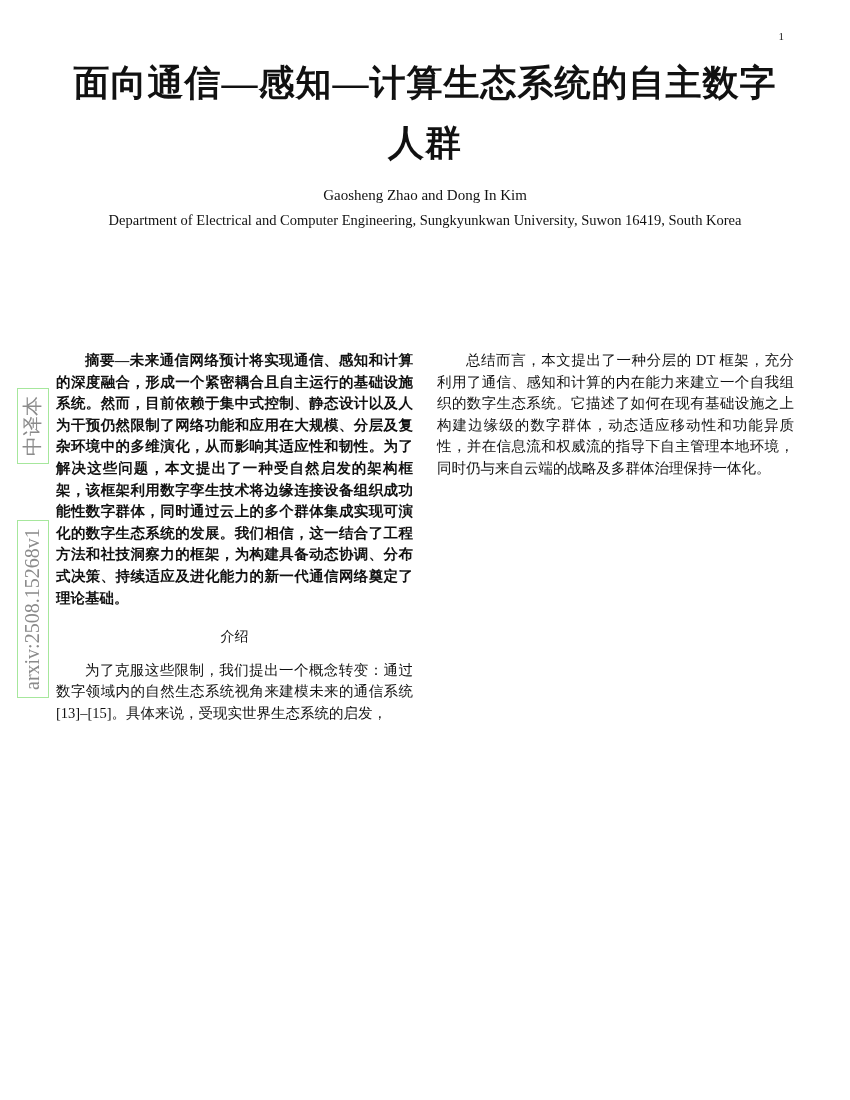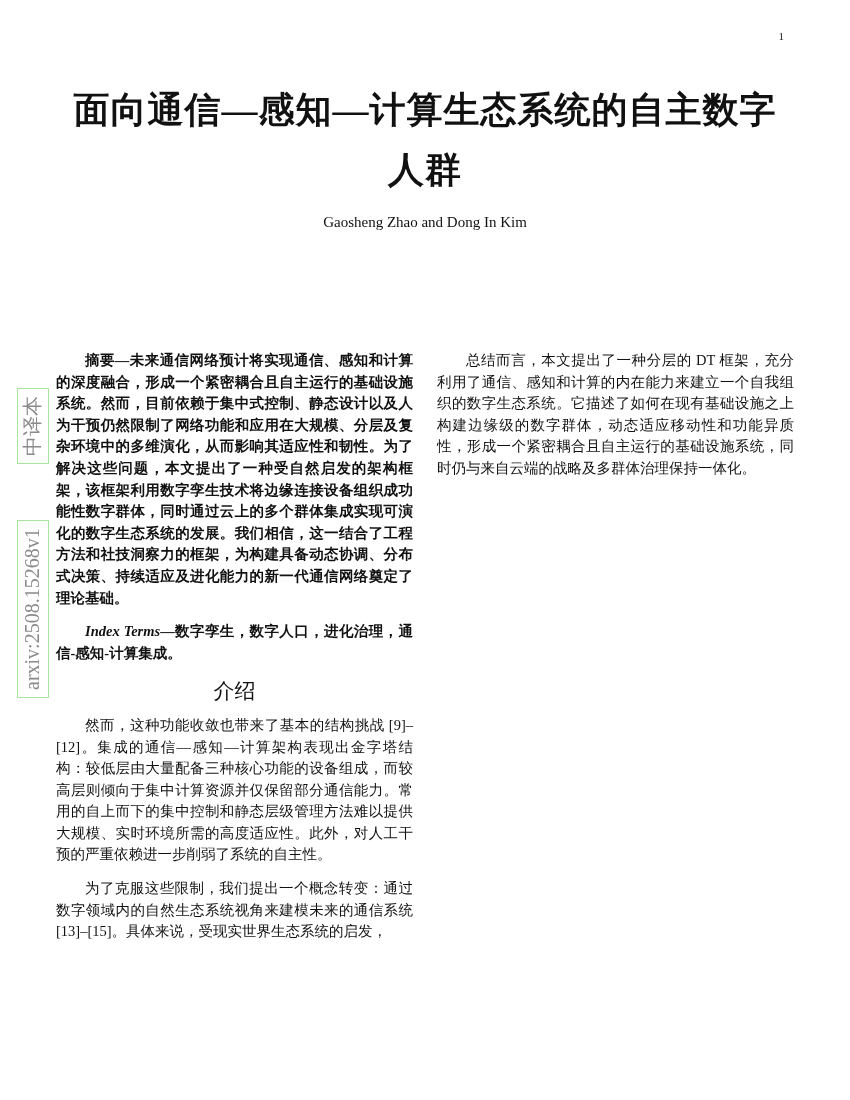--- a/index.html
+++ b/index.html
@@ -17,21 +17,21 @@
     color: #111111;
   }
   .page-number {
     position: absolute;
     top: 30px;
     right: 66px;
     font-size: 11px;
     color: #222;
   }
   
-  .header { padding-top: 80px; text-align: center; }
+  .header { padding-top: 53px; text-align: center; }
   .title {
     margin: 0;
     font-size: 36px;
     font-weight: 600;
     line-height: 60px;
     letter-spacing: 1px;
     font-family: "Liberation Serif", serif;
   }
   .authors   { margin-top: 14px; font-size: 15px; }
   .affiliation { margin-top: 8px; font-size: 14.5px; }
@@ -74,21 +74,21 @@
     text-align: justify;
   }
   .col p { margin: 12px 0 12px 0; text-indent: 2em; }
   .col p.no-indent { text-indent: 0; }
   .abstract    { font-weight: bold; text-indent: 1.5em; margin-bottom: 5px !important; }
   .index-terms { font-weight: bold; text-indent: 1.5em; margin-bottom: 0 !important; }
   .it-label    { font-style: italic; }
   .section-heading {
     margin: 17px 0 9px 0;
     text-align: center;
-    font-size: 21px;
+    font-size: 14px;
     font-weight: normal;
     text-indent: 0;
   }
 </style>
 </head>
 <body>
 
 <div class="sheet">
 
   <div class="page-number">1</div>
@@ -96,31 +96,30 @@
   <div class="watermark">
     <div class="watermark-inner">
       <span class="wm-box">arxiv:2508.15268v1</span>
       <span class="wm-box">中译本</span>
     </div>
   </div>
 
   <div class="header">
     <h1 class="title"><span>面向通信—感知—计算生态系统的自主数字</span><br><span>人群</span></h1>
     <div class="authors">Gaosheng Zhao and Dong In Kim</div>
+    <div class="affiliation">Department of Electrical and Computer Engineering, Sungkyunkwan University, Suwon 16419, South Korea</div>
   </div>
 
   <div class="columns">
 
     <div class="col">
       <p class="abstract"><span>摘要—</span><span>未来通信网络预计将实现通信、感知和计算的深度融合，形成一个紧密耦合且自主运行的基础设施系统。然而，目前依赖于集中式控制、静态设计以及人为干预仍然限制了网络功能和应用在大规模、分层及复杂环境中的多维演化，从而影响其适应性和韧性。为了解决这些问题，本文提出了一种受自然启发的架构框架，该框架利用数字孪生技术将边缘连接设备组织成功能性数字群体，同时通过云上的多个群体集成实现可演化的数字生态系统的发展。我们相信，这一结合了工程方法和社技洞察力的框架，为构建具备动态协调、分布式决策、持续适应及进化能力的新一代通信网络奠定了理论基础。</span></p>
-      <p class="index-terms"><span class="it-label">Index Terms</span><span>—数字孪生，数字人口，进化治理，通信-感知-计算集成。</span></p>
       <h2 class="section-heading">介绍</h2>
-      <p>然而，这种功能收敛也带来了基本的结构挑战 [9]–[12]。集成的通信—感知—计算架构表现出金字塔结构：较低层由大量配备三种核心功能的设备组成，而较高层则倾向于集中计算资源并仅保留部分通信能力。常用的自上而下的集中控制和静态层级管理方法难以提供大规模、实时环境所需的高度适应性。此外，对人工干预的严重依赖进一步削弱了系统的自主性。</p>
       <p>为了克服这些限制，我们提出一个概念转变：通过数字领域内的自然生态系统视角来建模未来的通信系统 [13]–[15]。具体来说，受现实世界生态系统的启发，</p>
     </div>
 
     <div class="col">
-      <p>总结而言，本文提出了一种分层的 DT 框架，充分利用了通信、感知和计算的内在能力来建立一个自我组织的数字生态系统。它描述了如何在现有基础设施之上构建边缘级的数字群体，动态适应移动性和功能异质性，形成一个紧密耦合且自主运行的基础设施系统，同时仍与来自云端的战略及多群体治理保持一体化。</p>
+      <p>总结而言，本文提出了一种分层的 DT 框架，充分利用了通信、感知和计算的内在能力来建立一个自我组织的数字生态系统。它描述了如何在现有基础设施之上构建边缘级的数字群体，动态适应移动性和功能异质性，并在信息流和权威流的指导下自主管理本地环境，同时仍与来自云端的战略及多群体治理保持一体化。</p>
     </div>
 
   </div>
 
 </div>
 
 </body></html>

